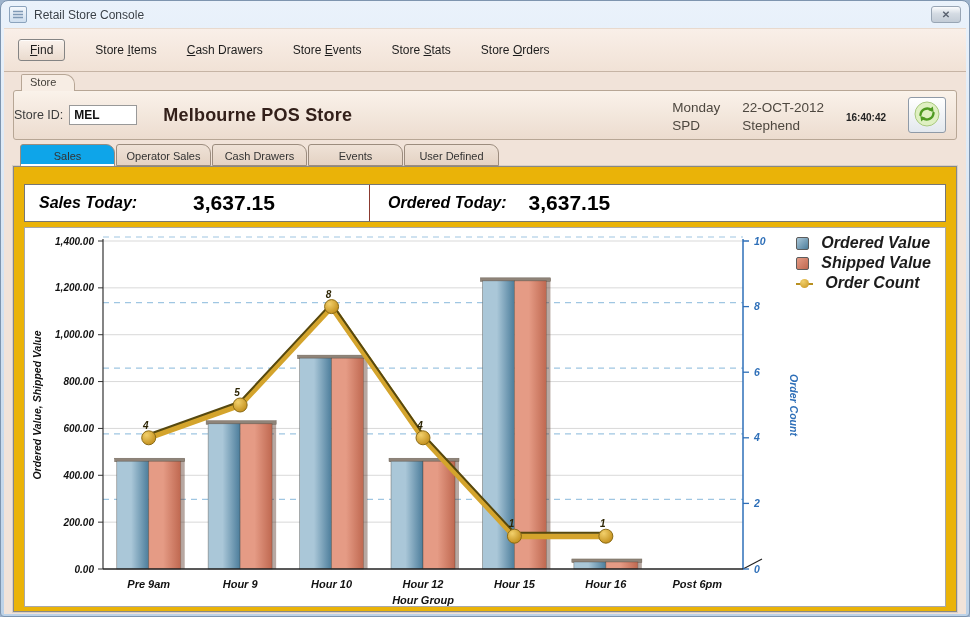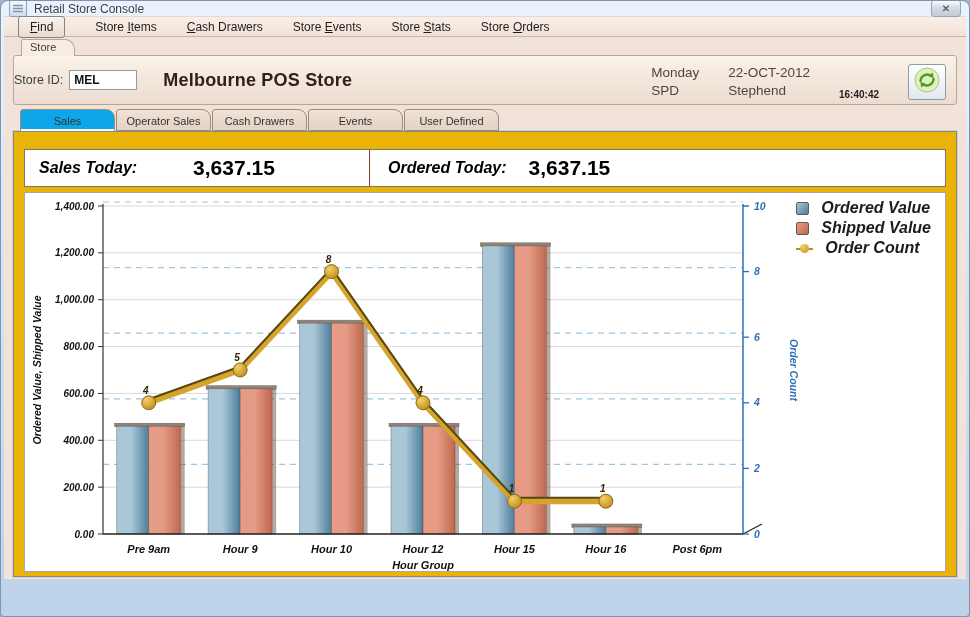--- a/index.html
+++ b/index.html
@@ -1,36 +1,36 @@
 <!DOCTYPE html>
 <html><head>
 <meta charset="utf-8">
 <style>
   html,body{margin:0;padding:0;}
   body{width:970px;height:617px;background:#9db3cc;font-family:"Liberation Sans",sans-serif;position:relative;overflow:hidden;}
   .window{position:absolute;inset:0;background:linear-gradient(#eaf2fb,#bcd2e8);border:1px solid #7e95af;border-radius:8px 8px 4px 4px;overflow:hidden;box-sizing:border-box;}
   
-  .titlebar{height:15px;display:flex;align-items:center;padding:0 8px;gap:7px;}
+  .titlebar{height:27px;display:flex;align-items:center;padding:0 8px;gap:7px;}
   .app-icon{width:16px;height:15px;background:linear-gradient(#f4f8fc,#cfdeee);border:1px solid #8ba3bd;border-radius:2px;display:flex;align-items:center;justify-content:center;}
   .window-title{font-size:12px;color:#3a4149;text-shadow:0 1px 0 rgba(255,255,255,.7);}
   .close-btn{margin-left:auto;width:30px;height:17px;border:1px solid #98a5b4;border-radius:3px;background:linear-gradient(#fbfcfd,#d4dbe3 45%,#c3ccd6);color:#5a6270;font-size:10px;font-weight:bold;line-height:15px;text-align:center;padding:0;cursor:default;font-family:"Liberation Sans",sans-serif;}
   
-  .menubar{margin:0 3px;height:21px;background:linear-gradient(#f9efe8,#f1e2d6);border-top:1px solid #e8d9cd;border-bottom:1px solid #c6b4a5;display:flex;align-items:center;gap:30px;padding:0 14px;box-sizing:border-box;}
+  .menubar{margin:0 3px;height:44px;background:linear-gradient(#f9efe8,#f1e2d6);border-top:1px solid #e8d9cd;border-bottom:1px solid #c6b4a5;display:flex;align-items:center;gap:30px;padding:0 14px;box-sizing:border-box;}
   .menu-item{font-size:12px;color:#1d1d1d;white-space:pre;}
   .menu-item .mn{text-decoration:underline;}
   .menu-item.as-button{border:1px solid #848484;border-radius:3px;padding:3px 11px;background:linear-gradient(#faf2ec,#eadbce);box-shadow:0 1px 0 rgba(255,255,255,.8) inset;}
   
   .app-body{margin:0 3px;background:#f1e3d9;height:542px;box-sizing:border-box;padding:5px 9px 0;}
   
   .store-panel{position:relative;margin-top:13px;height:50px;background:linear-gradient(#faf2ea,#ecdccf);border:1px solid #b7a695;border-radius:3px;display:flex;align-items:center;box-sizing:border-box;}
   .store-tab{position:absolute;top:-17px;left:7px;height:17px;padding:1px 18px 0 8px;background:#f7ede4;border:1px solid #b7a695;border-bottom:none;border-radius:2px 10px 0 0;font-size:11px;color:#44403a;box-sizing:border-box;}
   .sid-label{font-size:12.5px;color:#3c3c3c;}
   .sid-input{width:58px;height:16px;margin-left:6px;border:1px solid #999;font-weight:bold;font-size:12px;padding:1px 4px;font-family:"Liberation Sans",sans-serif;color:#111;}
   .store-name{margin-left:26px;font-size:18px;font-weight:bold;color:#33201a;letter-spacing:.2px;}
-  .right-info{margin-left:auto;display:flex;align-items:flex-end;gap:29px;padding-right:10px;}
+  .right-info{margin-left:auto;display:flex;align-items:center;gap:22px;padding-right:10px;}
   .info-col{font-size:13.5px;color:#4d473f;line-height:18px;padding-top:3px;}
   .time-text{font-size:10px;font-weight:bold;color:#222;padding-top:5px;}
   .refresh-btn{width:38px;height:36px;border:1px solid #8f9aa7;border-radius:3px;background:linear-gradient(#ffffff,#e3e8ee);padding:0;display:flex;align-items:center;justify-content:center;}
   
   .tabs{display:flex;margin:4px 0 0 7px;position:relative;z-index:2;}
   .tab{width:95px;text-align:center;font-size:11px;color:#333;padding:5px 0 3px;background:linear-gradient(#efe2d7,#e4d2c3);border:1px solid #9c8c7e;border-radius:3px 9px 0 0;margin-right:1px;box-sizing:border-box;}
   .tab.active{background:#0ea5e9;position:relative;}
   .tab.active::after{content:"";position:absolute;left:0;right:0;bottom:-1px;height:2px;background:#fff;}
   
   .main-panel{position:relative;z-index:1;background:#eab308;border:1px solid #878787;height:446px;box-sizing:border-box;padding:17px 10px 0;box-shadow:0 0 0 1px #d8cfc6;}

